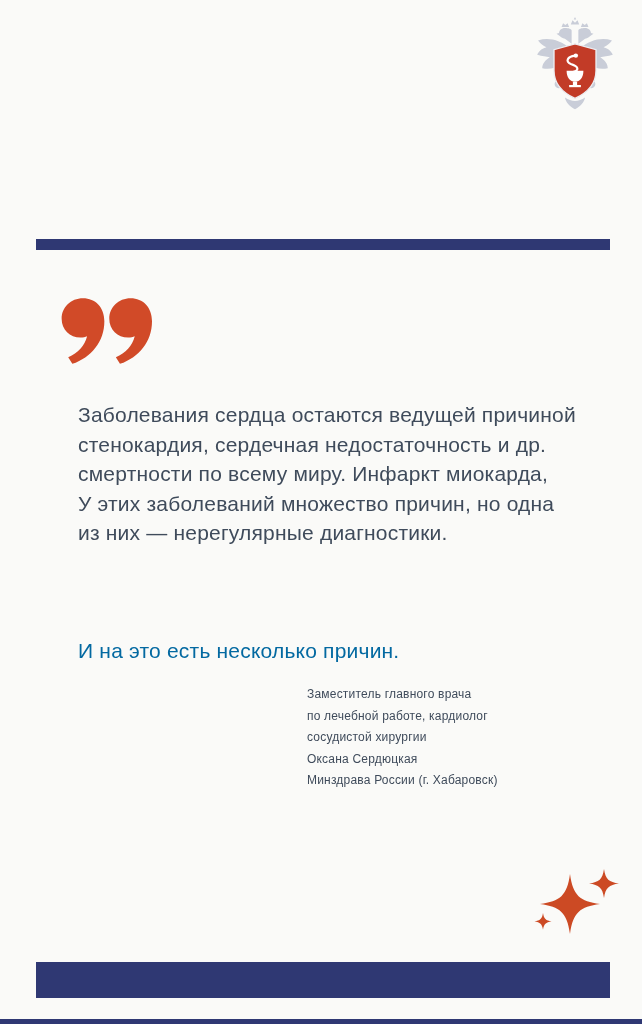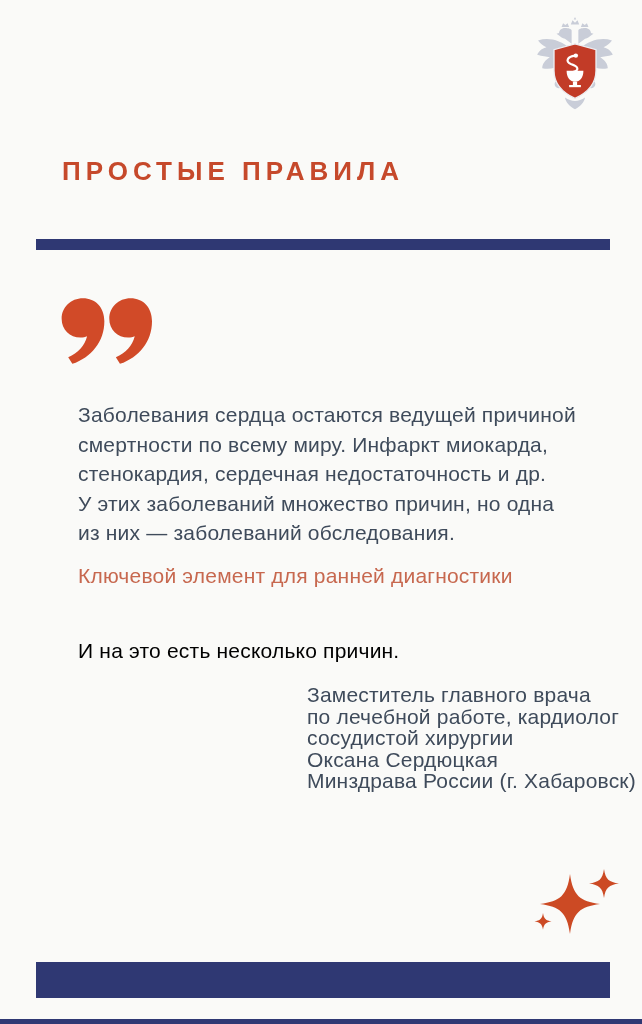--- a/index.html
+++ b/index.html
@@ -21,24 +21,24 @@
   }
   .bar{position:absolute;background:#2F3873;}
   .bar-top{left:36px;top:239px;width:574px;height:11px;}
   .bar-bottom{left:36px;top:962px;width:574px;height:36px;}
   .strip-bottom{position:absolute;left:0;top:1019px;width:642px;height:5px;background:#2F3873;}
   .quote-mark{position:absolute;left:60px;top:298px;width:92px;height:66px;}
   .para{position:absolute;left:62px;margin:16px;font-size:21px;line-height:29.5px;letter-spacing:0.2px;}
   .para .ln{display:block;white-space:nowrap;}
   .para1{top:384px;color:#3F4B5B;}
   .para-highlight{top:545px;color:#C7684F;}
-  .para-closing{top:620px;color:#000000;}
+  .para-closing{top:620px;color:#0369a1;}
   .attribution{
     position:absolute;left:307px;top:684px;margin:0;
-    font-size:21px;line-height:21.6px;letter-spacing:0.2px;color:#3F4B5B;
+    font-size:12px;line-height:21.6px;letter-spacing:0.2px;color:#3F4B5B;
   }
   .attribution .ln{display:block;white-space:nowrap;}
   .sparkles{position:absolute;left:516px;top:862px;width:110px;height:88px;}
 </style>
 </head>
 <body>
 
 <div class="page">
 
   <div class="emblem">
@@ -68,41 +68,39 @@
       <g stroke="#FFFFFF" fill="none" stroke-width="2.6" stroke-linecap="round">
         <path d="M50 46 C41 47 38 53 45 56 C54 59 56 63 47 66"></path>
       </g>
       <circle cx="51" cy="46" r="2.6" fill="#FFFFFF"></circle>
       <path d="M40 64 C40 72 44 77 50 77 C56 77 60 72 60 64 Z" fill="#FFFFFF"></path>
       <rect x="47.5" y="77" width="5" height="4" fill="#FFFFFF"></rect>
       <rect x="43" y="81" width="14" height="2.6" fill="#FFFFFF"></rect>
     </svg>
   </div>
 
-  <h1 class="title">ПРОСТЫЕ ПРАВИЛА</h1>
 
   <div class="bar bar-top"></div>
 
   <div class="quote-mark">
     <svg viewBox="0 0 112 80" width="92" height="66" xmlns="http://www.w3.org/2000/svg" fill="#D14A28">
       <path d="M28 0 C13 0 2 11 2 25 C2 38 12 48 25 48 C28 48 31 47.5 33 46.5 C30 58 22 67 10 72 L15 80 C38 72 54 53 54 28 C54 11 43 0 28 0 Z"></path>
       <path d="M86 0 C71 0 60 11 60 25 C60 38 70 48 83 48 C86 48 89 47.5 91 46.5 C88 58 80 67 68 72 L73 80 C96 72 112 53 112 28 C112 11 101 0 86 0 Z"></path>
     </svg>
   </div>
 
   <p class="para para1">
     <span class="ln">Заболевания сердца остаются ведущей причиной</span>
+    <span class="ln">стенокардия, сердечная недостаточность и др.</span>
     <span class="ln">смертности по всему миру. Инфаркт миокарда,</span>
-    <span class="ln">стенокардия, сердечная недостаточность и др.</span>
     <span class="ln">У этих заболеваний множество причин, но одна</span>
-    <span class="ln">из них — заболеваний обследования.</span>
+    <span class="ln">из них — нерегулярные диагностики.</span>
   </p>
 
   <p class="para para-highlight">
-    <span class="ln">Ключевой элемент для ранней диагностики</span>
   </p>
 
   <p class="para para-closing">И на это есть несколько причин.</p>
 
   <p class="attribution">
     <span class="ln">Заместитель главного врача</span>
     <span class="ln">по лечебной работе, кардиолог</span>
     <span class="ln">сосудистой хирургии</span>
     <span class="ln">Оксана Сердюцкая</span>
     <span class="ln">Минздрава России (г. Хабаровск)</span>

